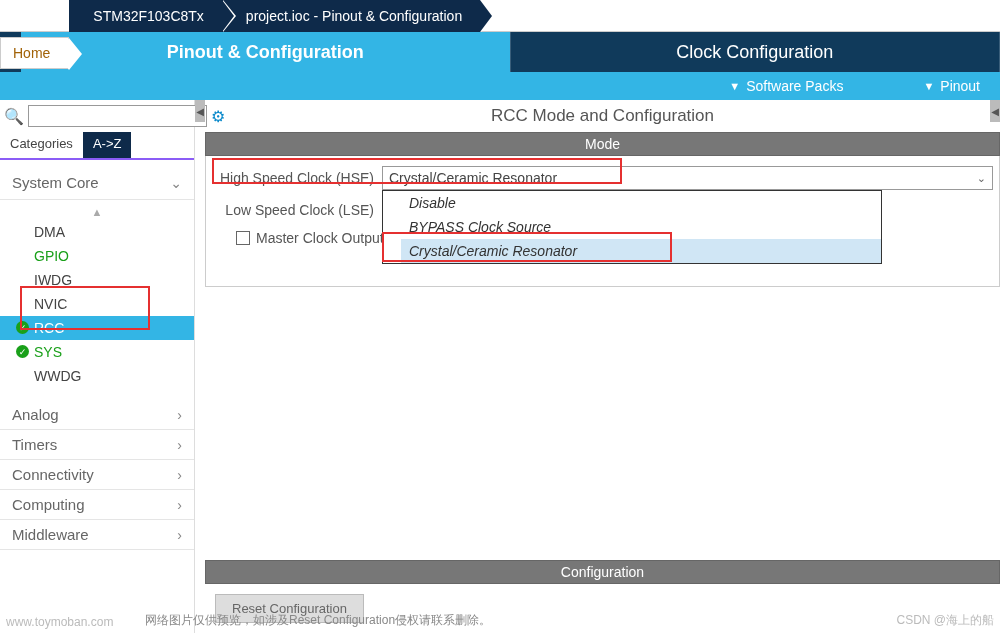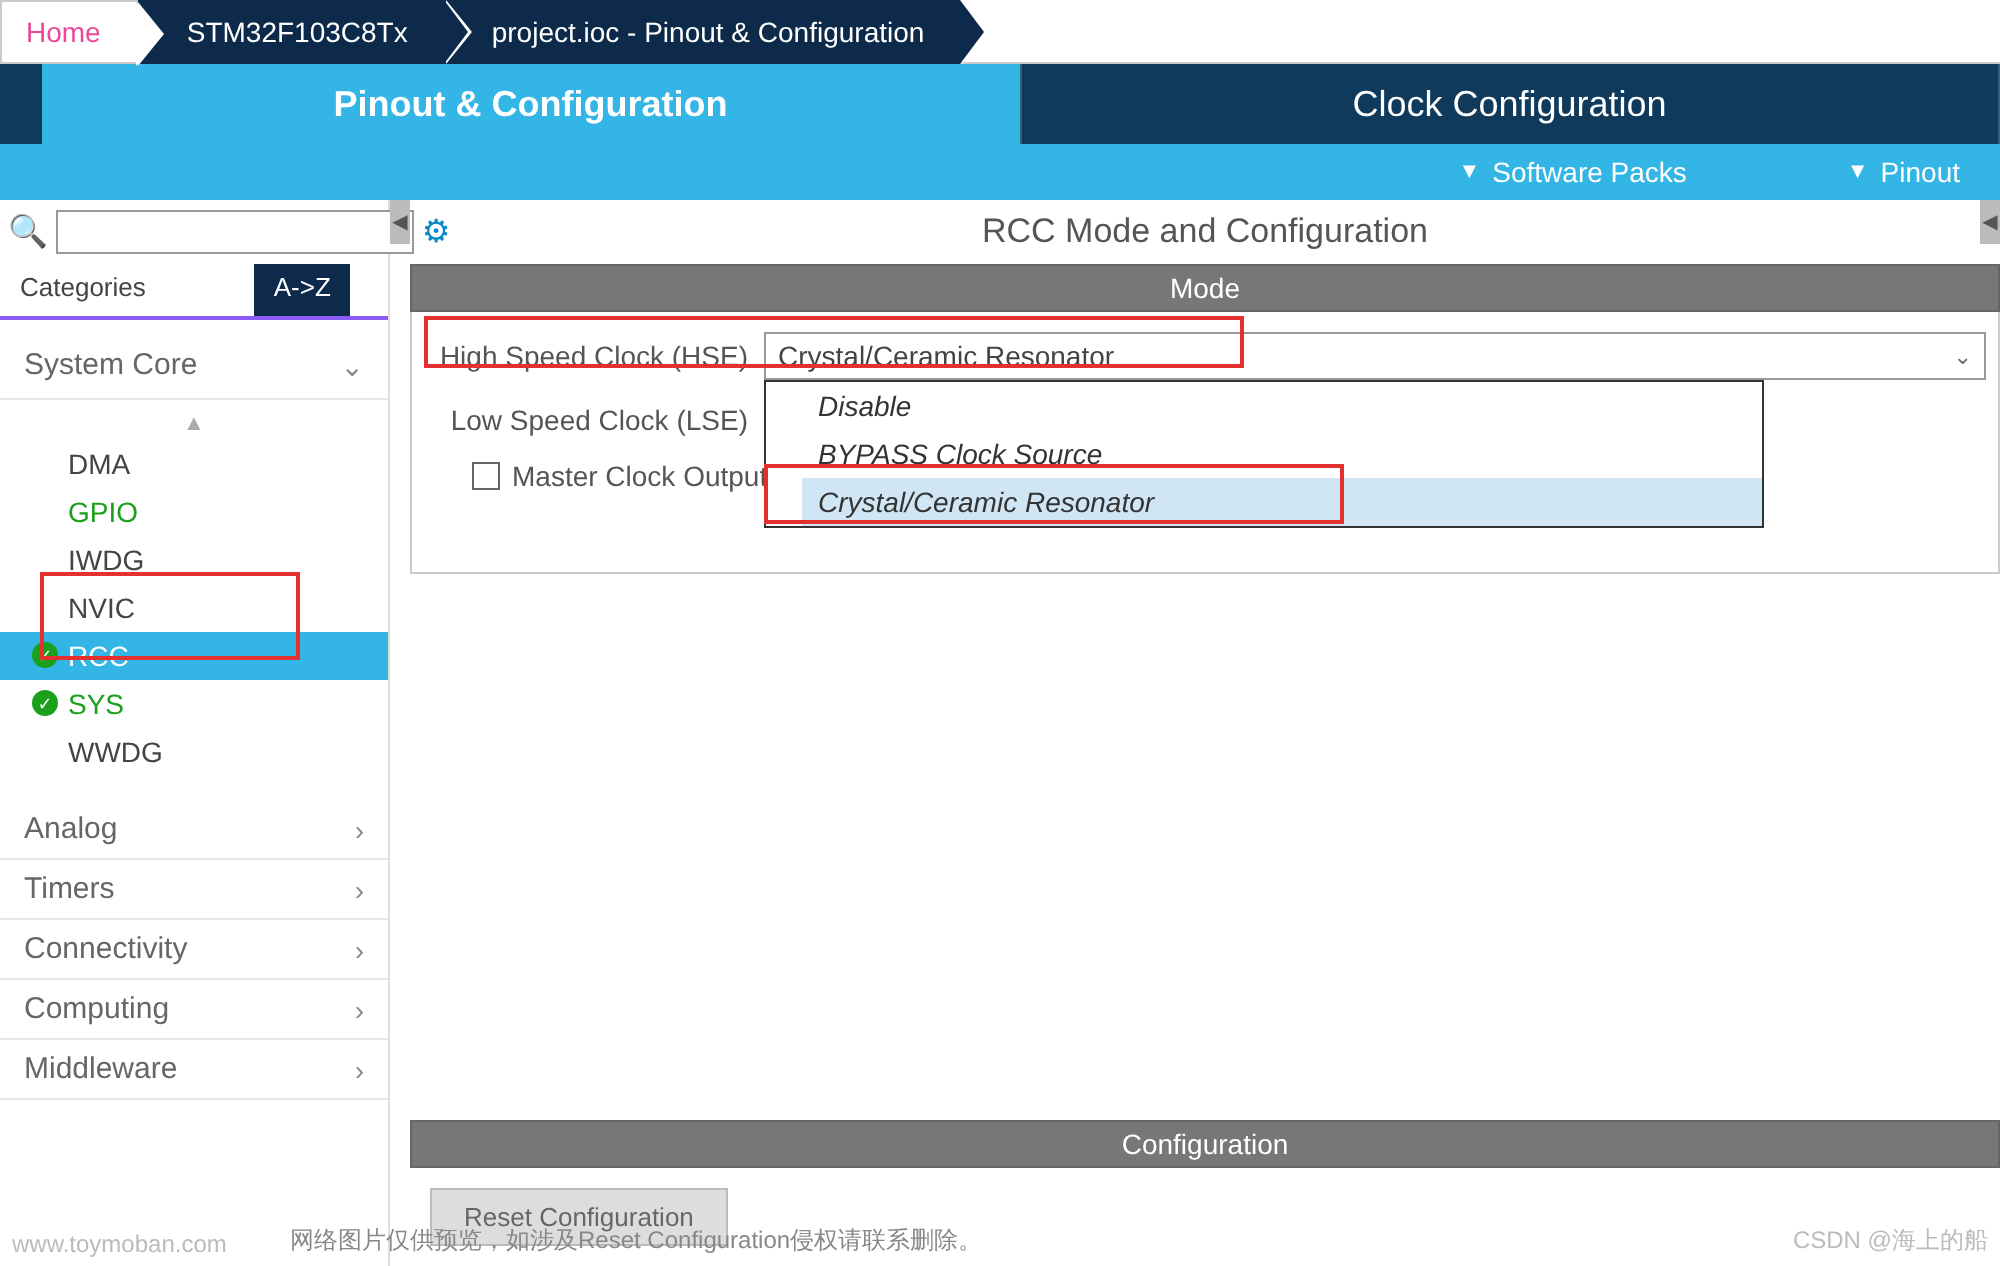--- a/index.html
+++ b/index.html
@@ -1,21 +1,21 @@
 <!DOCTYPE html>
 <html><head>
   <meta charset="utf-8">
   <style>
     * { margin: 0; padding: 0; box-sizing: border-box; font-family: Arial, sans-serif; }
     body { width: 1000px; height: 633px; overflow: hidden; background: #fff; position: relative; }
 
     
     .breadcrumb-bar { display: flex; height: 32px; background: #fff; border-bottom: 1px solid #ccc; }
     .crumb { position: relative; height: 32px; display:flex; align-items:center; padding: 0 18px 0 24px; font-size: 14px; color: #fff; background: #0e2a4a; cursor:pointer; }
-    .crumb.home { background: #fff; color: #ec4899; border:1px solid #ccc; padding-left:12px; }
+    .crumb.home { background: #fff; color: #a16207; border:1px solid #ccc; padding-left:12px;margin-top:37px; }
     .crumb::after { content:""; position:absolute; right:-12px; top:0; width:0; height:0; border-top:16px solid transparent; border-bottom:16px solid transparent; border-left:12px solid #0e2a4a; z-index:2; }
     .crumb.home::after { border-left-color:#fff; }
     .crumb::before { content:""; position:absolute; right:-14px; top:0; width:0; height:0; border-top:16px solid transparent; border-bottom:16px solid transparent; border-left:13px solid #fff; z-index:1; }
 
     
     .main-tabs { display:flex; height:40px; background:#103a5b; }
     .main-tab { flex:1; display:flex; align-items:center; justify-content:center; color:#fff; font-size:18px; border-right:1px solid #3a5e7a; cursor:pointer; }
     .main-tab.active { background:#33b5e5; font-weight:bold;margin-left:21px; }
 
     
@@ -28,21 +28,21 @@
 
     
     .sidebar { width: 195px; border-right:1px solid #ddd; display:flex; flex-direction:column; }
     .search-row { display:flex; align-items:center; height:32px; padding:3px 4px; gap:4px; }
     .search-icon { color:#0b8acb; font-size:16px; }
     .search-field { flex:1; height:22px; border:1px solid #999; background:#fff; }
     .gear-icon { color:#0b8acb; font-size:16px; }
 
     .cat-tabs { display:flex; height:28px; border-bottom:2px solid #8b5cf6; }
     .cat-tab { padding:4px 10px; font-size:13px; color:#444; cursor:pointer; }
-    .cat-tab.sort { background:#0e2a4a; color:#fff;margin-left:44px; }
+    .cat-tab.sort { background:#0e2a4a; color:#fff; }
 
     .tree { flex:1; overflow:auto; padding:6px 0; }
     .tree-section { padding:8px 12px; border-bottom:1px solid #e5e5e5; display:flex; justify-content:space-between; align-items:center; font-size:15px; color:#666; cursor:pointer; }
     .tree-section.small { padding:6px 12px; }
     .tree-items { padding:4px 0 12px 0; }
     .tree-arrow { text-align:center; font-size:11px; color:#aaa; padding:2px 0; }
     .tree-item { padding:4px 0 4px 34px; font-size:14px; color:#444; position:relative; cursor:pointer; }
     .tree-item.green { color:#1aa01a; }
     .tree-item.sel { background:#33b5e5; color:#fff; }
     .check-icon { position:absolute; left:16px; top:5px; width:13px; height:13px; border-radius:50%; background:#1aa01a; color:#fff; font-size:9px; display:flex; align-items:center; justify-content:center; }

